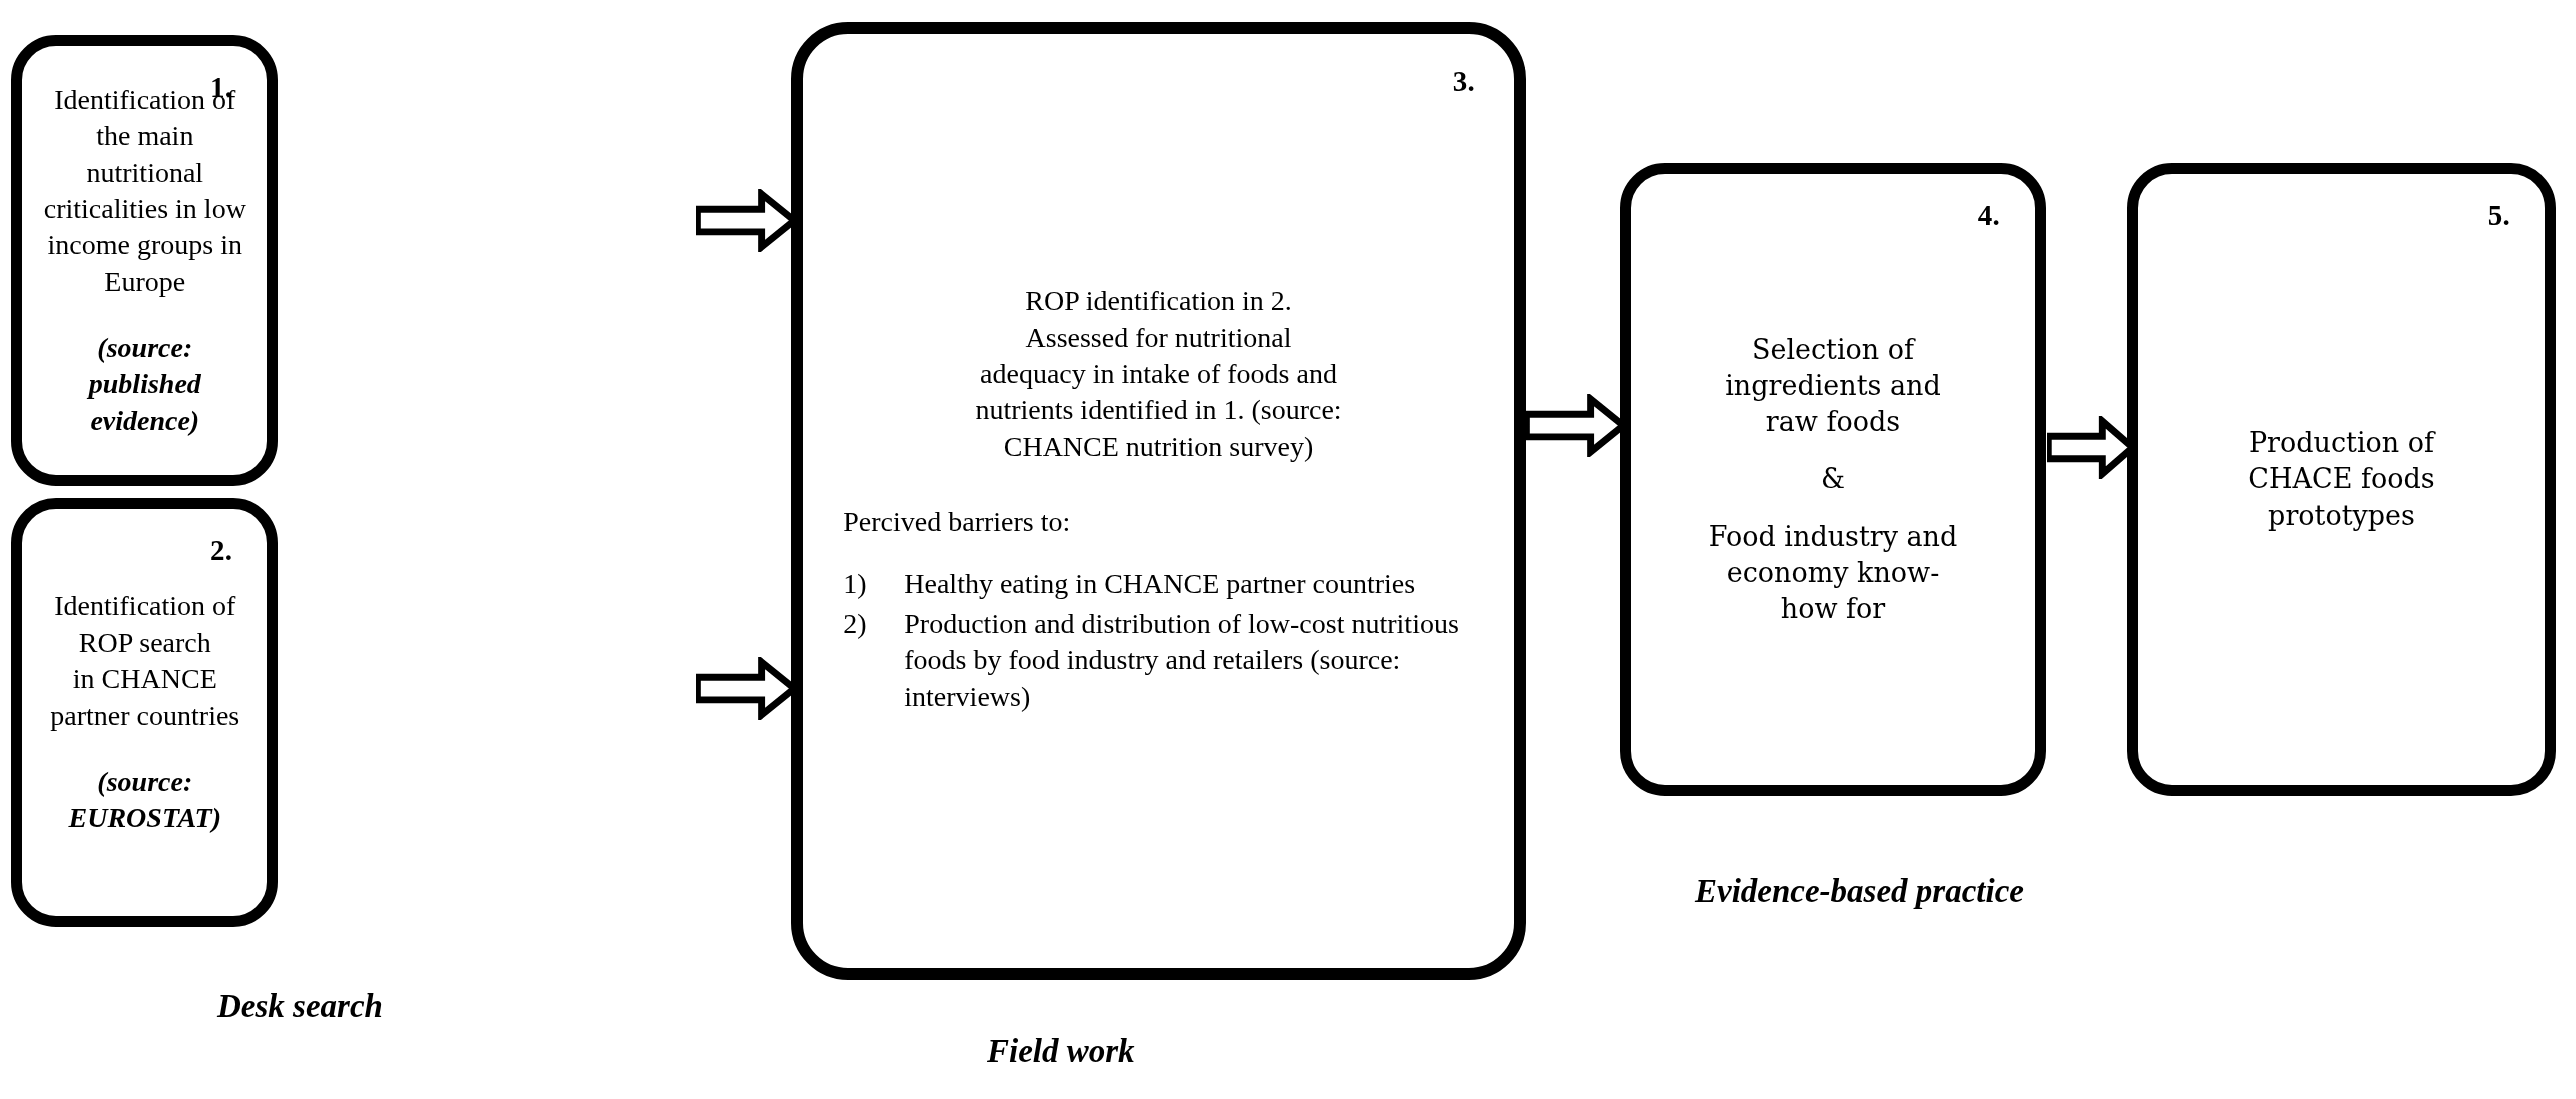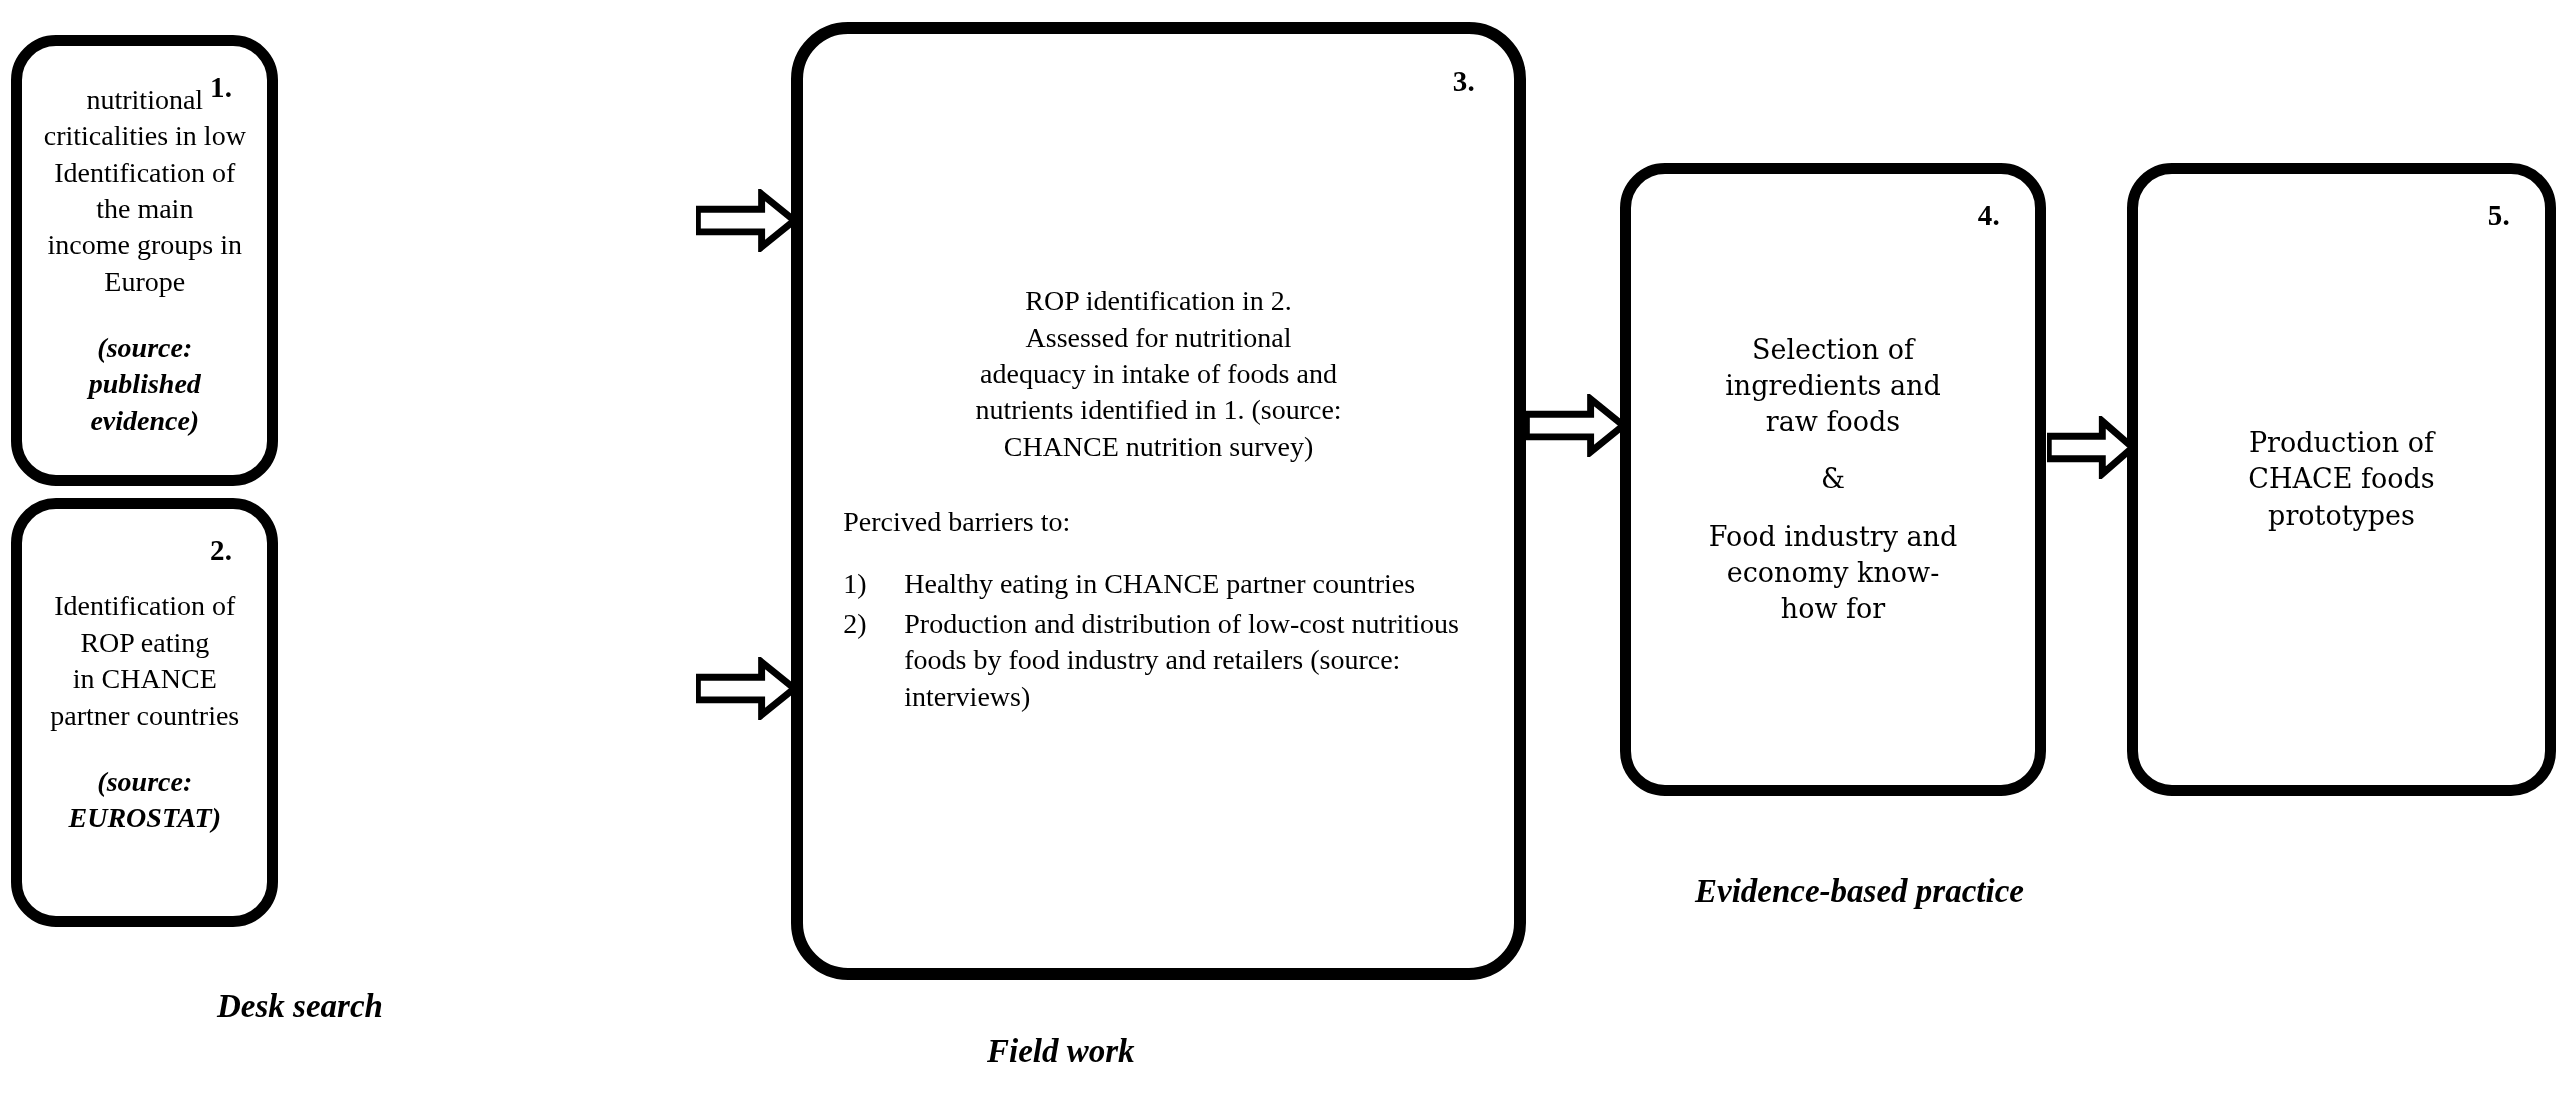--- a/index.html
+++ b/index.html
@@ -117,31 +117,31 @@
   }
 </style>
 </head>
 <body>
 
 <div id="canvas">
 
   <div class="node" id="node-1" style="left:11.3px; top:35px; width:267px; height:451px;">
     <span class="node-num">1.</span>
     <div class="node-body">
+      <p>Identification of the main</p>
       <p>nutritional criticalities in low</p>
-      <p>Identification of the main</p>
       <p>income groups in Europe</p>
       <p class="src">(source: published evidence)</p>
     </div>
   </div>
 
   <div class="node" id="node-2" style="left:11.3px; top:498px; width:267px; height:429px;">
     <span class="node-num">2.</span>
     <div class="node-body">
-      <p>Identification of ROP eating</p>
+      <p>Identification of ROP search</p>
       <p>in CHANCE partner countries</p>
       <p class="src">(source: EUROSTAT)</p>
     </div>
   </div>
 
   <div class="node big" id="node-3" style="left:791px; top:22px; width:735px; height:958px;">
     <span class="node-num">3.</span>
     <div class="node-body">
       <div class="head-block">
         <p>ROP identification in 2.</p>

